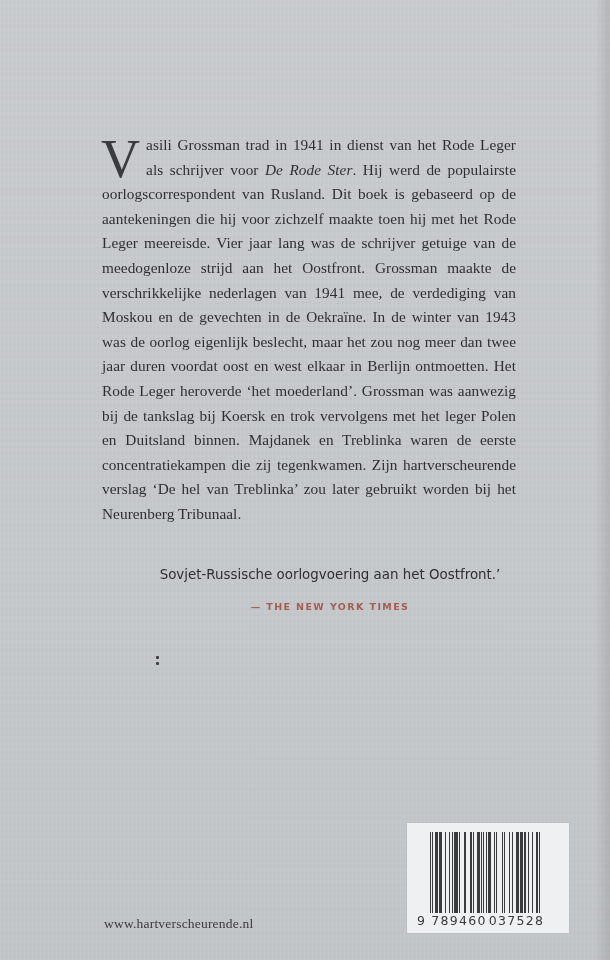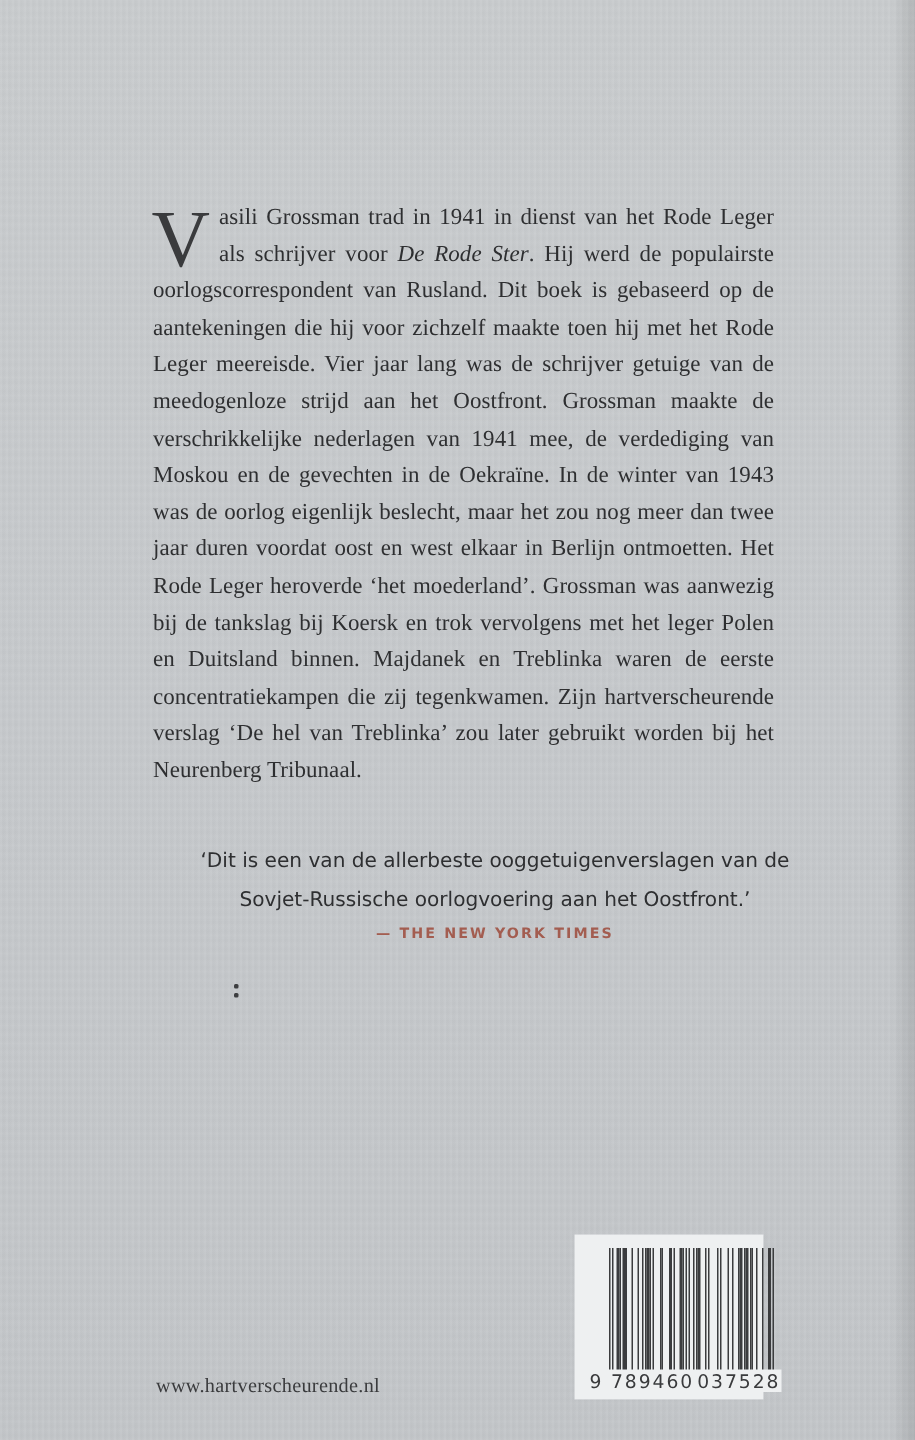--- a/index.html
+++ b/index.html
@@ -58,21 +58,21 @@
       line-height: 26px;
       color: #2e2f31;
       text-align: center;
     }
     .quote .q-line {
       display: block;
       white-space: nowrap;
     }
     .quote .attribution {
       display: block;
-      margin-top: 1px;
+      margin-top: 11px;
       font-family: "DejaVu Sans", "Liberation Sans", sans-serif;
       font-size: 9.5px;
       font-weight: bold;
       letter-spacing: 1.4px;
       color: #a35d50;
       line-height: 16px;
     }
     .ornament {
       position: absolute;
       left: 156px;
@@ -94,23 +94,23 @@
       position: absolute;
       left: 104px;
       top: 916px;
       font-family: "Liberation Serif", "DejaVu Serif", serif;
       font-size: 13.5px;
       color: #3a3b3d;
       letter-spacing: 0.2px;
     }
     .barcode-label {
       position: absolute;
-      left: 383px;
+      left: 407px;
       top: 823px;
-      width: 126px;
+      width: 162px;
       height: 110px;
       background: #eef0f1;
       box-shadow: 0 0 1px rgba(0,0,0,0.15);
     }
     .barcode-bars {
       position: absolute;
       left: 23px;
       top: 9px;
       width: 110px;
       height: 86px;
@@ -143,21 +143,20 @@
 </head>
 <body>
 
 <div class="cover">
 
   <div class="blurb">
     <span class="dropcap">V</span><span>asili Grossman trad in 1941 in dienst van het Rode Leger als schrijver voor </span><em>De Rode Ster</em><span>. Hij werd de populairste oorlogscorrespondent van Rusland. Dit boek is gebaseerd op de aantekeningen die hij voor zichzelf maakte toen hij met het Rode Leger meereisde. Vier jaar lang was de schrijver getuige van de meedogenloze strijd aan het Oostfront. Grossman maakte de verschrikkelijke nederlagen van 1941 mee, de verdediging van Moskou en de gevechten in de Oekraïne. In de winter van 1943 was de oorlog eigenlijk beslecht, maar het zou nog meer dan twee jaar duren voordat oost en west elkaar in Berlijn ontmoetten. Het Rode Leger heroverde ‘het moederland’. Grossman was aanwezig bij de tankslag bij Koersk en trok vervolgens met het leger Polen en Duitsland binnen. Majdanek en Treblinka waren de eerste concentratiekampen die zij tegenkwamen. Zijn hartverscheurende verslag ‘De hel van Treblinka’ zou later gebruikt worden bij het Neurenberg Tribunaal.</span>
   </div>
 
   <div class="quote">
-    <span class="q-line">‘Dit is een van de allerbeste ooggetuigenverslagen van de</span>
     <span class="q-line">Sovjet-Russische oorlogvoering aan het Oostfront.’</span>
     <span class="attribution">— THE NEW YORK TIMES</span>
   </div>
 
   <div class="ornament">
     <span class="dot d1"></span>
     <span class="dot d2"></span>
   </div>
 
   <div class="website">www.hartverscheurende.nl</div>

